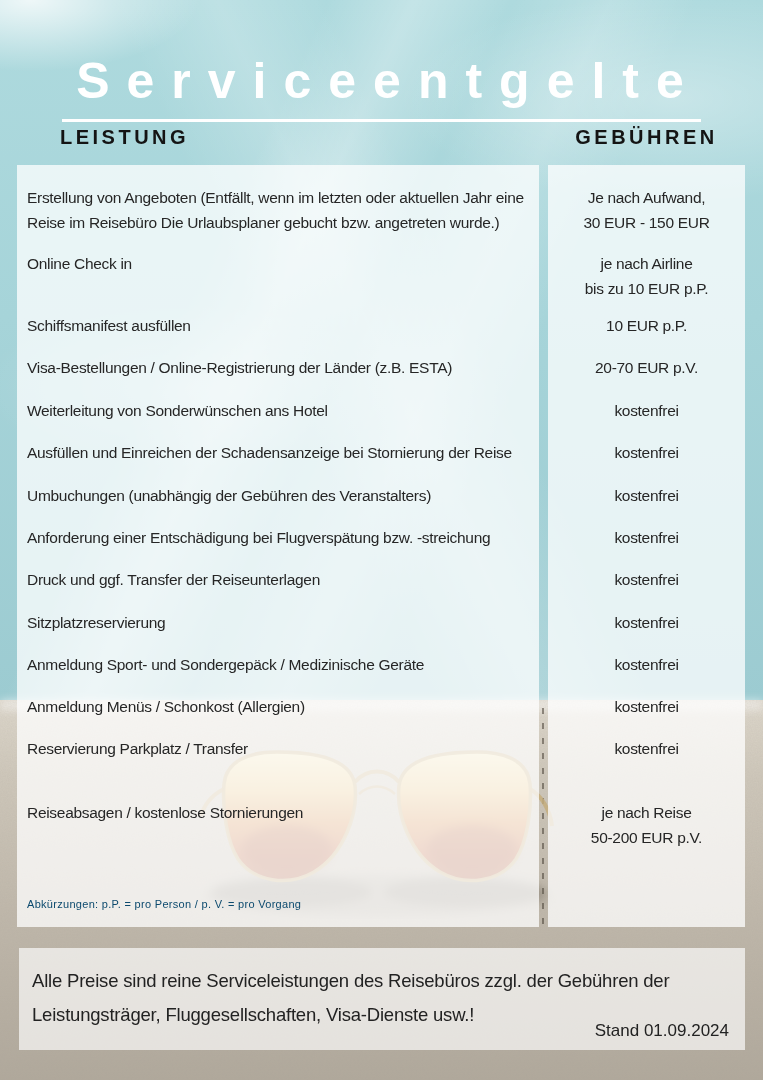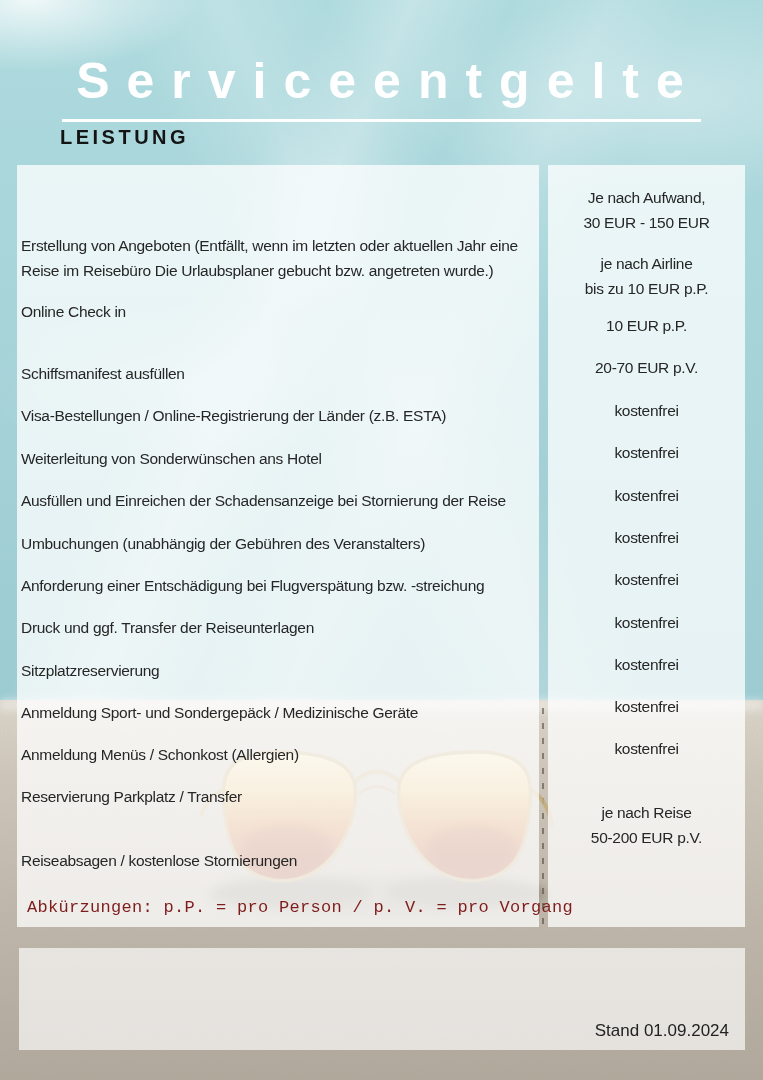--- a/index.html
+++ b/index.html
@@ -45,27 +45,27 @@
     white-space:nowrap;
   }
   .col-header{position:absolute;z-index:3;font-size:20px;font-weight:bold;letter-spacing:3.5px;color:#141414;}
   .col-header.left{left:25px;top:126px;margin-left:35px;}
   .col-header.right{left:548px;top:126px;width:197px;text-align:center;}
 
   
   .rows{position:absolute;left:17px;top:165px;width:728px;height:762px;z-index:3;
         font-size:15.5px;line-height:25px;letter-spacing:-0.3px;color:#262626;}
   .row{position:absolute;left:0;width:100%;}
-  .cell-l{position:absolute;left:4px;top:0;width:516px;white-space:pre-line;margin-top:48px;}
+  .cell-l{position:absolute;left:10px;top:0;width:516px;white-space:pre-line;}
   .cell-r{position:absolute;left:531px;top:0;width:197px;text-align:center;white-space:pre-line;}
   .r1{top:20px;} .r2{top:86px;} .r3{top:148px;} .r4{top:190px;} .r5{top:233px;}
   .r6{top:275px;} .r7{top:318px;} .r8{top:360px;} .r9{top:402px;} .r10{top:445px;}
   .r11{top:487px;} .r12{top:529px;} .r13{top:571px;} .r14{top:635px;}
 
-  .abbr{position:absolute;left:27px;top:898px;z-index:3;font-size:17px;letter-spacing:.3px;color:#7f1d1d;font-family:Liberation Mono, monospace;}
+  .abbr{position:absolute;left:27px;top:898px;z-index:3;font-size:11px;letter-spacing:.3px;color:#0c4a6e;}
 
   
   .footer-note{position:absolute;left:32px;top:964px;width:705px;z-index:3;
                font-size:18.5px;line-height:34px;letter-spacing:-0.2px;color:#222;white-space:pre-line;}
   .footer-date{position:absolute;right:34px;top:1021px;z-index:3;font-size:17px;color:#222;}
 </style>
 </head>
 <body>
 
 <div class="page">
@@ -118,20 +118,21 @@
 
   <div class="panel panel-left"></div>
   <div class="panel panel-right"></div>
   <div class="panel panel-footer"></div>
 
   <div class="title-wrap">
     <span class="title">Serviceentgelte</span>
   </div>
 
   <div class="col-header left">LEISTUNG</div>
+  <div class="col-header right">GEBÜHREN</div>
 
   <div class="rows">
     <div class="row r1">
       <div class="cell-l">Erstellung von Angeboten (Entfällt, wenn im letzten oder aktuellen Jahr eine
 Reise im Reisebüro Die Urlaubsplaner gebucht bzw. angetreten wurde.)</div>
       <div class="cell-r">Je nach Aufwand,
 30 EUR - 150 EUR</div>
     </div>
     <div class="row r2">
       <div class="cell-l">Online Check in</div>
@@ -184,15 +185,17 @@
     </div>
     <div class="row r14">
       <div class="cell-l">Reiseabsagen / kostenlose Stornierungen</div>
       <div class="cell-r">je nach Reise
 50-200 EUR p.V.</div>
     </div>
   </div>
 
   <div class="abbr">Abkürzungen: p.P. = pro Person / p. V. = pro Vorgang</div>
 
+  <div class="footer-note">Alle Preise sind reine Serviceleistungen des Reisebüros zzgl. der Gebühren der
+Leistungsträger, Fluggesellschaften, Visa-Dienste usw.!</div>
   <div class="footer-date">Stand 01.09.2024</div>
 
 </div>
 
 </body></html>

